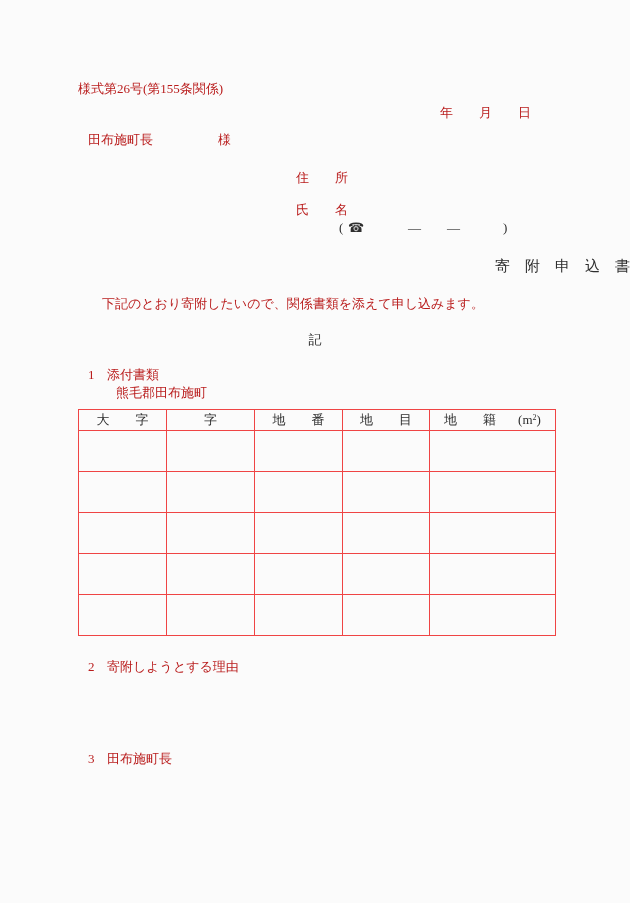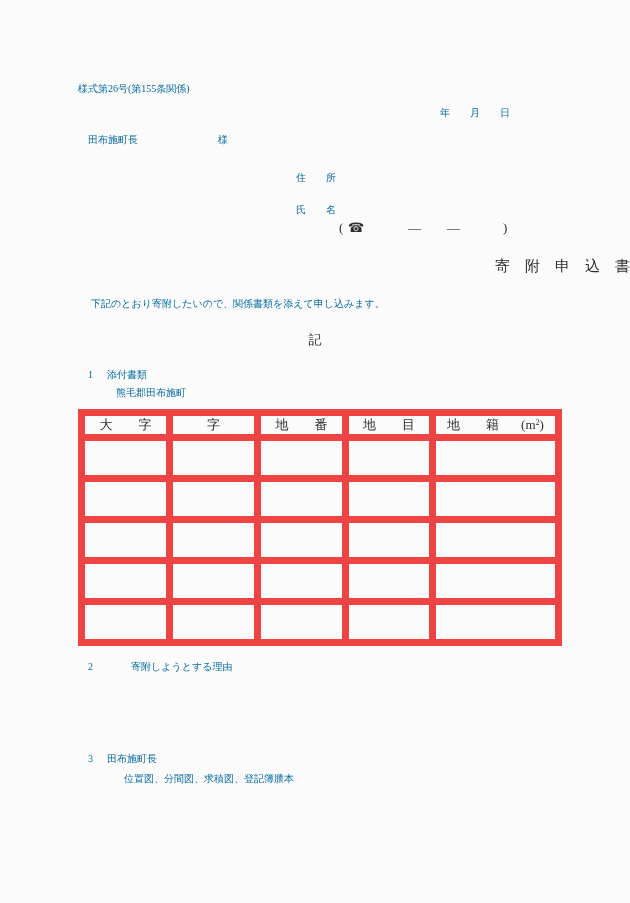--- a/index.html
+++ b/index.html
@@ -9,24 +9,24 @@
     position: relative;
     width: 630px;
     height: 903px;
     margin: 0 auto;
     background: #fbfbfb;
     color: #2e2e2e;
     overflow: hidden;
   }
   .line {
     position: absolute;
-    font-size: 10px;
+    font-size: 13px;
     line-height: 14px;
     white-space: pre;
-    color: #0369a1;
+    color: #b91c1c;
   }
   .title-line {
     position: absolute;
     left: 0;
     width: 630px;
     text-align: right;
     font-size: 15px;
     line-height: 16px;
     white-space: pre;
   }
@@ -44,21 +44,21 @@
 
   table.land-table {
     position: absolute;
     left: 78px;
     top: 409px;
     border-collapse: collapse;
     table-layout: fixed;
     width: 477px;
   }
   table.land-table th, table.land-table td {
-    border: 7px solid #ef4444;
+    border: 1px solid #ef4444;
     font-size: 13px;
     font-weight: normal;
     text-align: center;
     vertical-align: middle;
     padding: 0;
     white-space: pre;
   }
   table.land-table th { height: 21px; }
   table.land-table td { height: 41px; position: relative; }
   .area-unit { margin-left: 22px; }
@@ -83,21 +83,21 @@
   <div class="phone-wrap">
     <span style="left:0;">(</span>
     <span style="left:9px;">☎</span>
     <span style="left:69px;">—</span>
     <span style="left:108px;">—</span>
     <span style="left:164px;">)</span>
   </div>
 
   <div class="title-line" style="top:258px;">寄　附　申　込　書</div>
 
-  <span class="line" style="left:91px; top:297px;">下記のとおり寄附したいので、関係書類を添えて申し込みます。</span>
+  <span class="line" style="left:102px; top:297px;">下記のとおり寄附したいので、関係書類を添えて申し込みます。</span>
 
   <div class="center-line" style="top:333px;">記</div>
 
   <span class="line" style="left:88px; top:368px;">1</span>
   <span class="line" style="left:107px; top:368px;">添付書類</span>
   <span class="line" style="left:116px; top:386px;">熊毛郡田布施町</span>
 
   <table class="land-table">
     <colgroup>
       <col style="width:88px">
@@ -148,19 +148,18 @@
         <td></td>
         <td></td>
         <td></td>
         <td></td>
         <td></td>
       </tr>
     </tbody>
   </table>
 
   <span class="line" style="left:88px; top:660px;">2</span>
-  <span class="line" style="left:107px; top:660px;margin-left:24px;">寄附しようとする理由</span>
+  <span class="line" style="left:107px; top:660px;">寄附しようとする理由</span>
 
   <span class="line" style="left:88px; top:752px;">3</span>
   <span class="line" style="left:107px; top:752px;">田布施町長</span>
-  <span class="line" style="left:124px; top:772px;">位置図、分間図、求積図、登記簿謄本</span>
 
 </div>
 
 </body></html>

